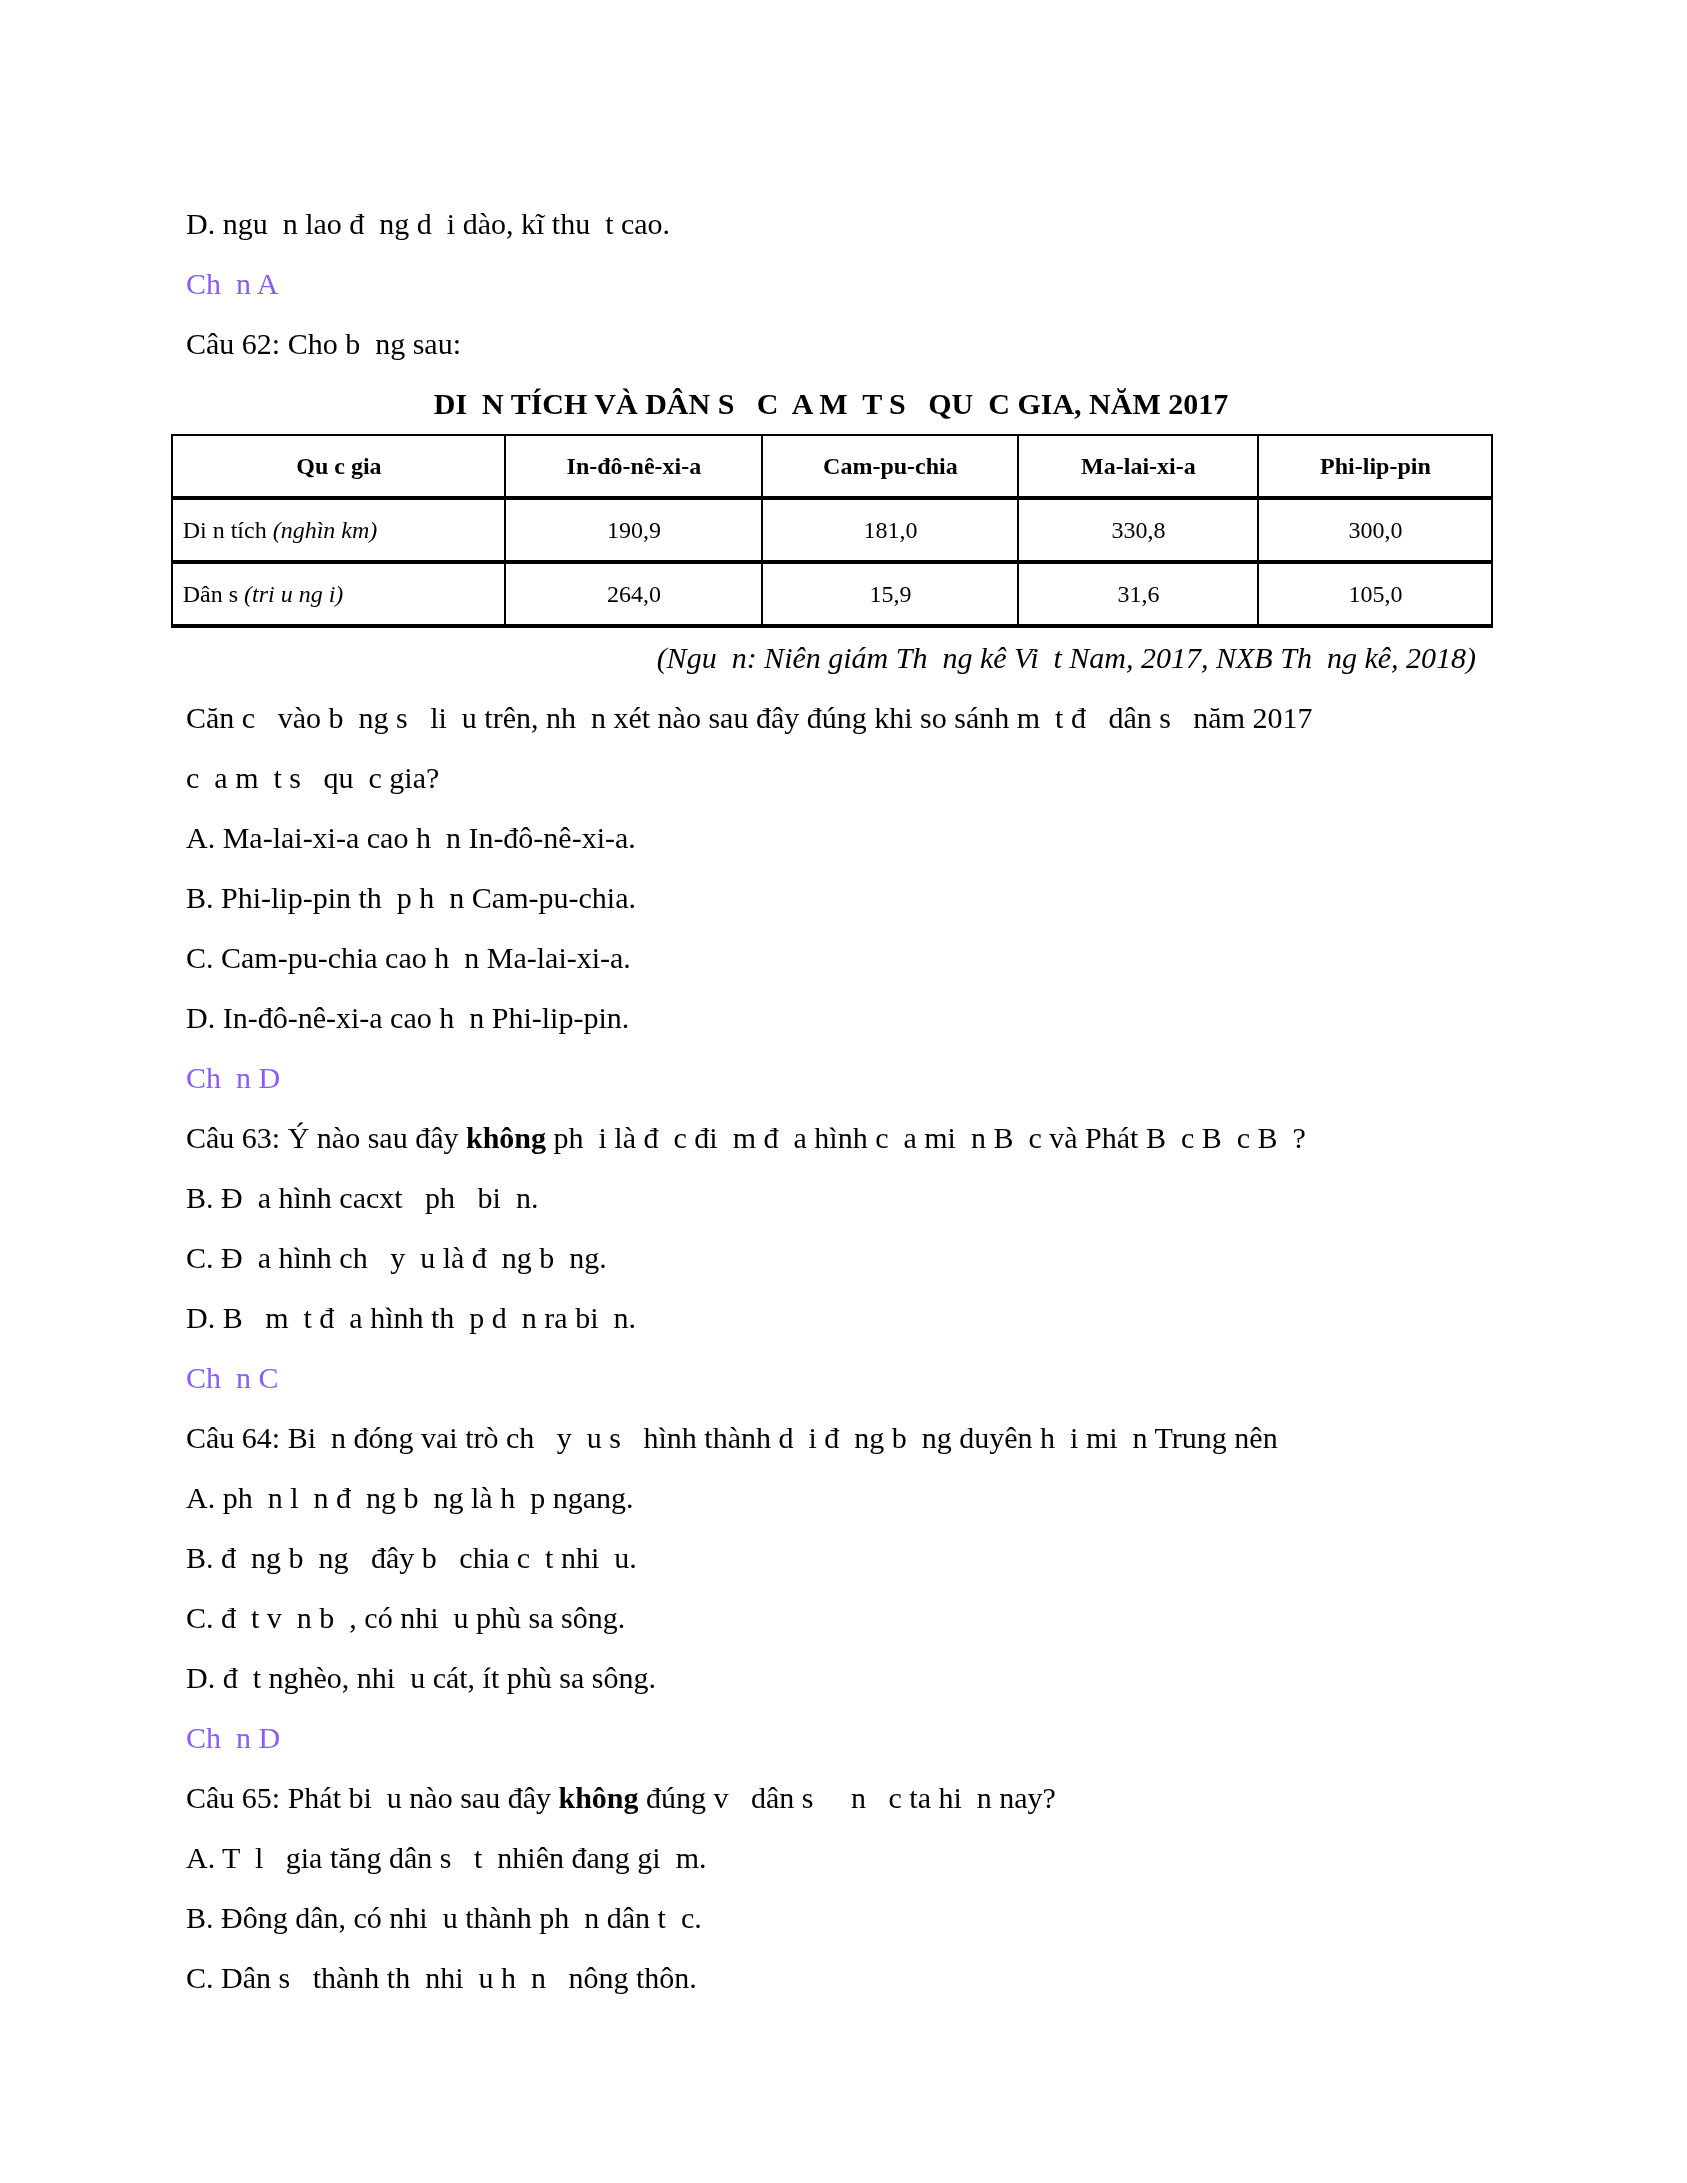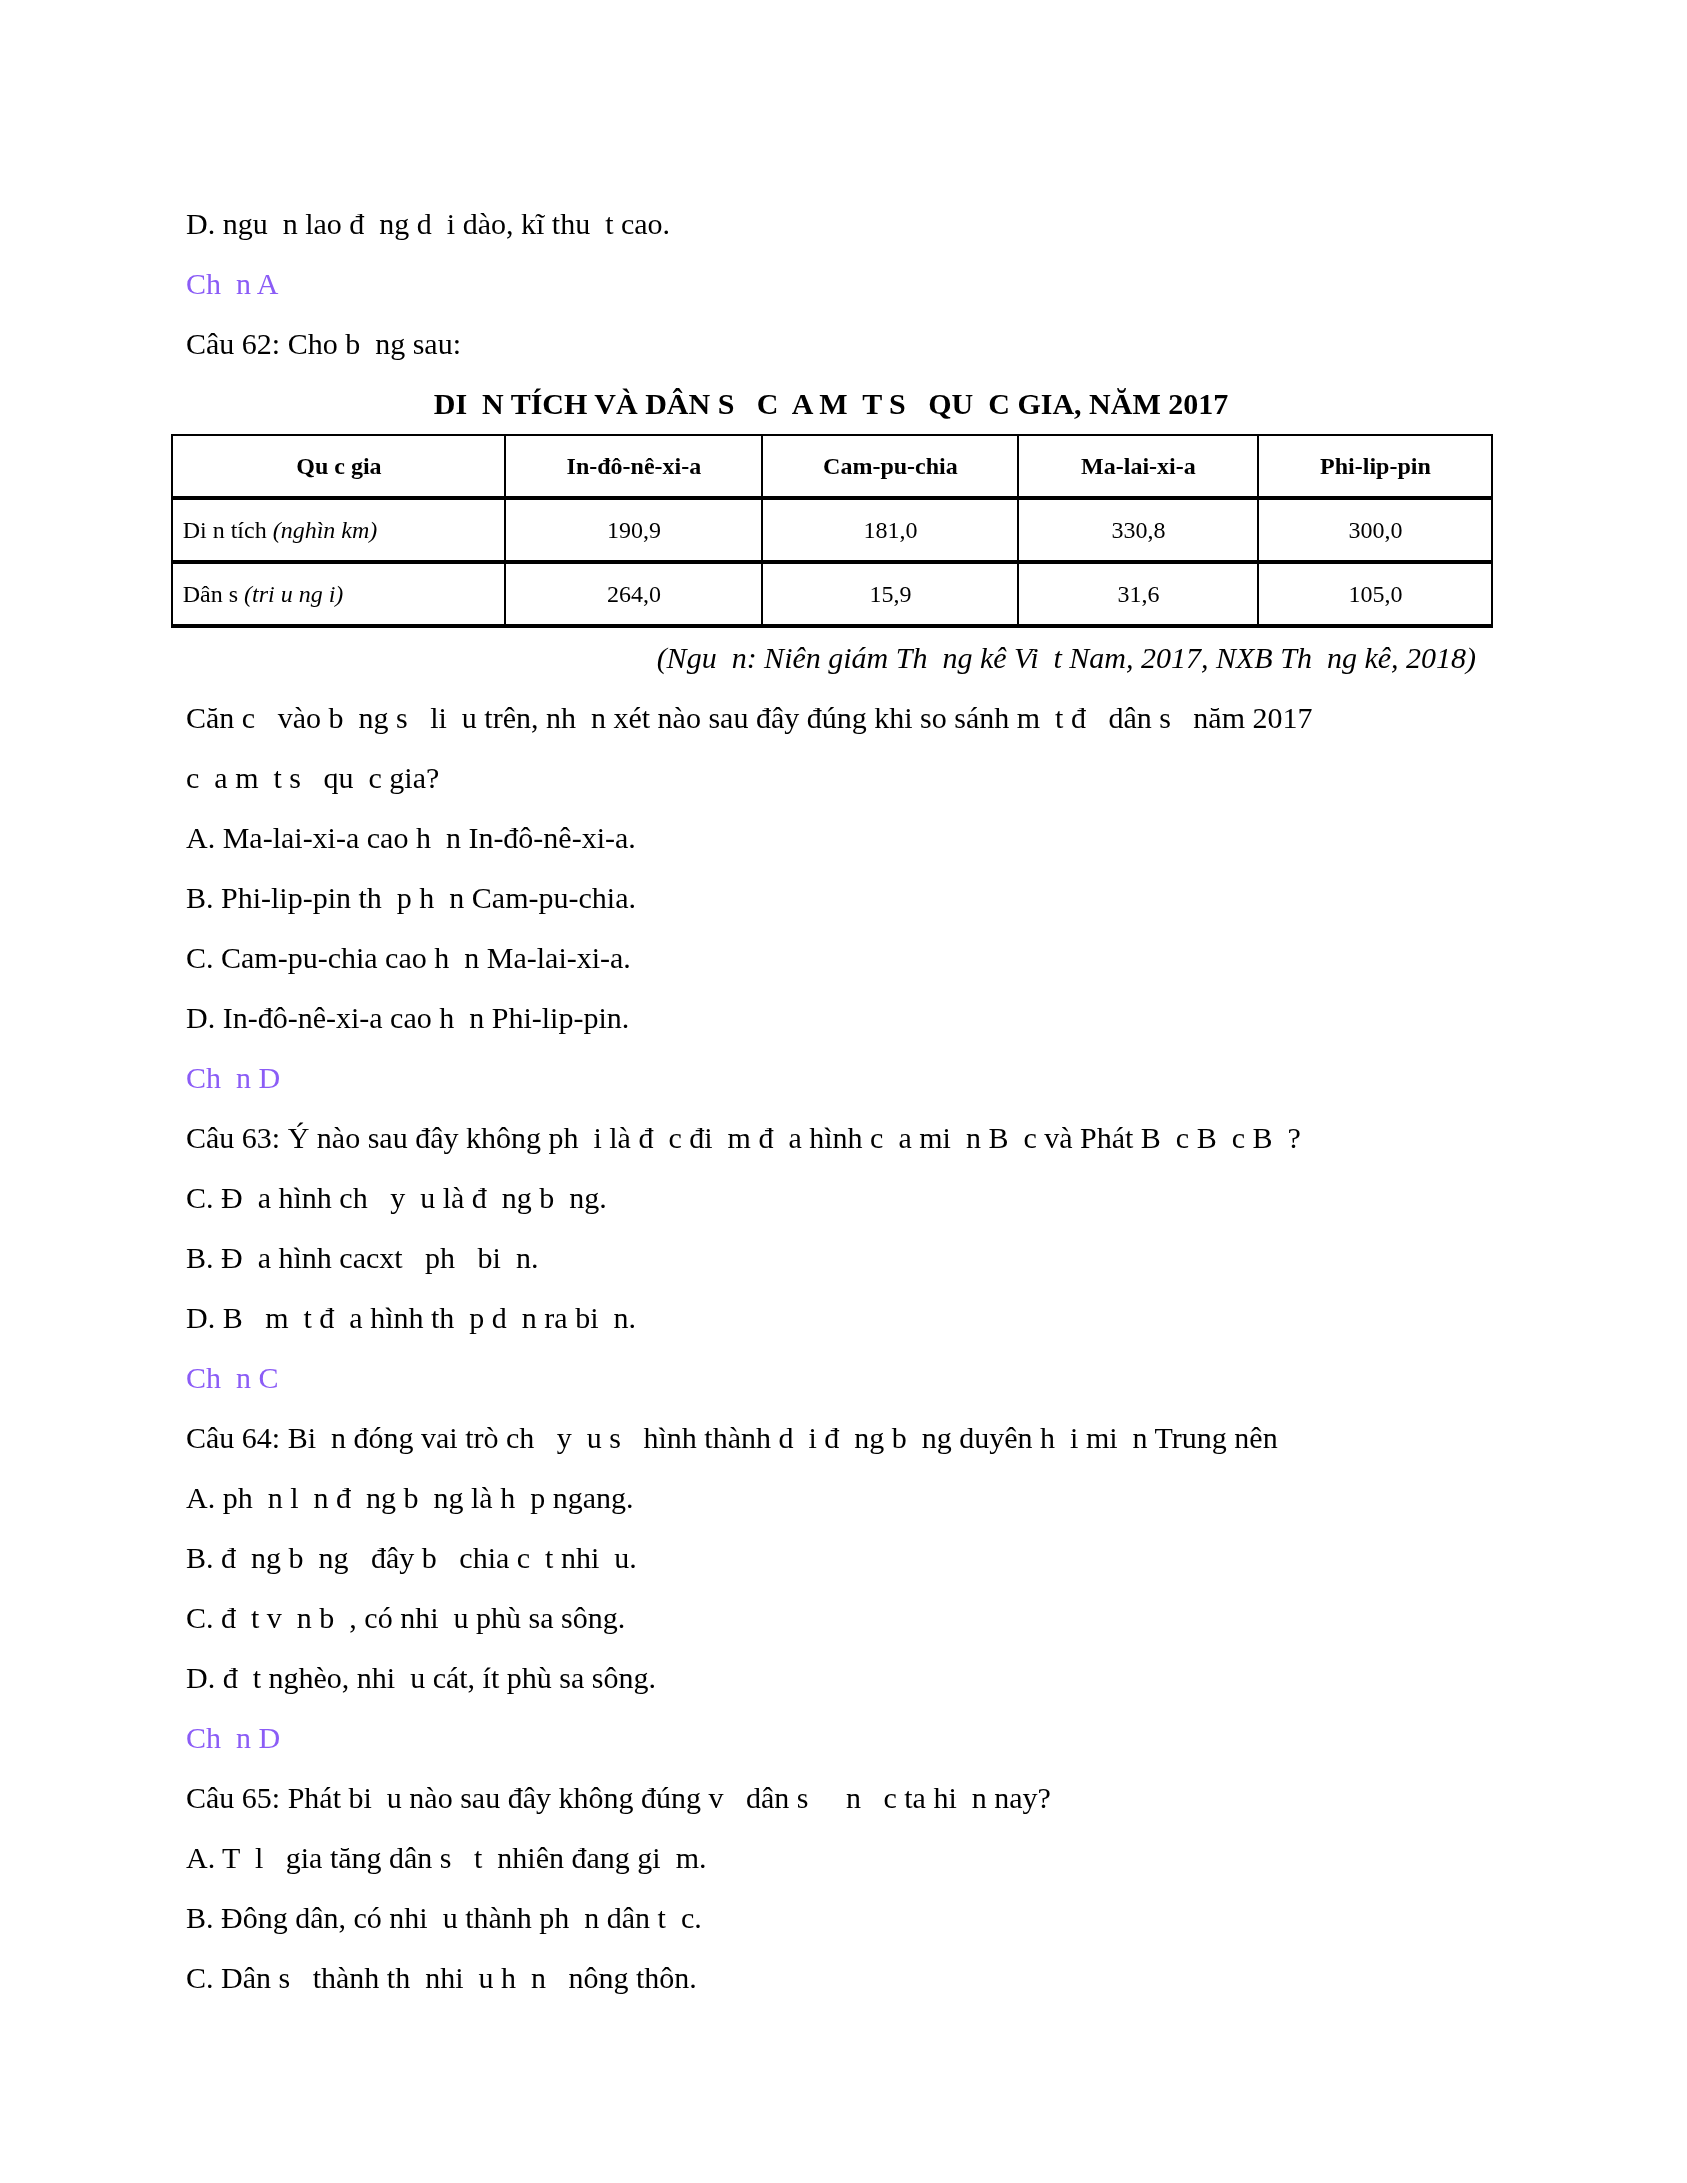--- a/index.html
+++ b/index.html
@@ -9,21 +9,21 @@
     position:relative;overflow:hidden;
   }
   .content{
     position:absolute;left:186px;top:194px;width:1290px;
     font-size:30px;line-height:60px;
   }
   p{margin:0;white-space:pre-wrap;}
   .answer{color:#8b5cf6;}
   .table-title{font-weight:bold;text-align:center;}
   .source-line{font-style:italic;text-align:right;}
-  .bold{font-weight:normal;}
+  .bold{font-weight:bold;}
   table.data{
     border-collapse:collapse;table-layout:fixed;
     width:1320px;margin-left:-14.6px;
     border-top:2.6px solid #000;border-left:2.6px solid #000;
     border-right:2.6px solid #000;border-bottom:4.6px solid #000;
   }
   table.data th, table.data td{
     border:2px solid #000;height:60px;padding:0 9.3px;
     font-size:24px;line-height:34px;vertical-align:middle;
     overflow:hidden;
@@ -81,22 +81,22 @@
   <p class="source-line">(Ngu  n: Niên giám Th  ng kê Vi  t Nam, 2017, NXB Th  ng kê, 2018)</p>
   <p>Căn c   vào b  ng s   li  u trên, nh  n xét nào sau đây đúng khi so sánh m  t đ   dân s   năm 2017</p>
   <p>c  a m  t s   qu  c gia?</p>
   <p>A. Ma-lai-xi-a cao h  n In-đô-nê-xi-a.</p>
   <p>B. Phi-lip-pin th  p h  n Cam-pu-chia.</p>
   <p>C. Cam-pu-chia cao h  n Ma-lai-xi-a.</p>
   <p>D. In-đô-nê-xi-a cao h  n Phi-lip-pin.</p>
   <p class="answer">Ch  n D</p>
 
   <p><span>Câu 63: Ý nào sau đây </span><span class="bold">không</span><span> ph  i là đ  c đi  m đ  a hình c  a mi  n B  c và Phát B  c B  c B  ?</span></p>
+  <p>B. Đ  a hình cacxt   ph   bi  n.</p>
   <p>C. Đ  a hình ch   y  u là đ  ng b  ng.</p>
-  <p>B. Đ  a hình cacxt   ph   bi  n.</p>
   <p>D. B   m  t đ  a hình th  p d  n ra bi  n.</p>
   <p class="answer">Ch  n C</p>
 
   <p>Câu 64: Bi  n đóng vai trò ch   y  u s   hình thành d  i đ  ng b  ng duyên h  i mi  n Trung nên</p>
   <p>A. ph  n l  n đ  ng b  ng là h  p ngang.</p>
   <p>B. đ  ng b  ng   đây b   chia c  t nhi  u.</p>
   <p>C. đ  t v  n b  , có nhi  u phù sa sông.</p>
   <p>D. đ  t nghèo, nhi  u cát, ít phù sa sông.</p>
   <p class="answer">Ch  n D</p>
 

